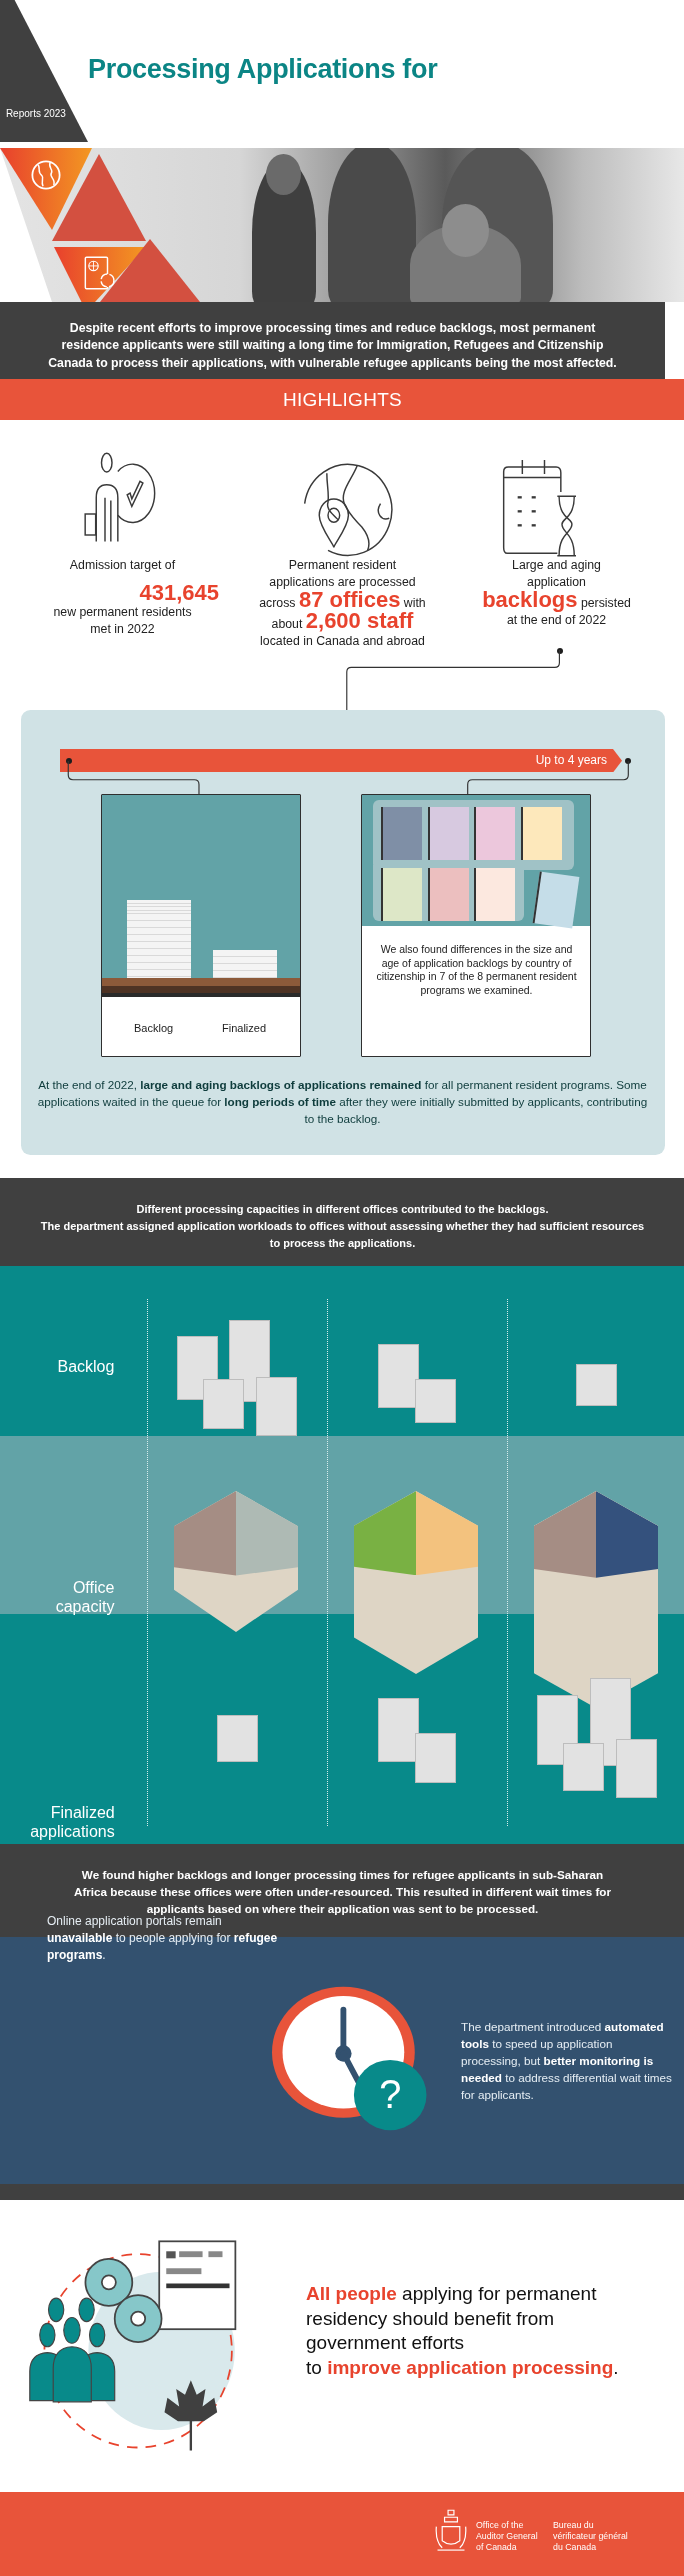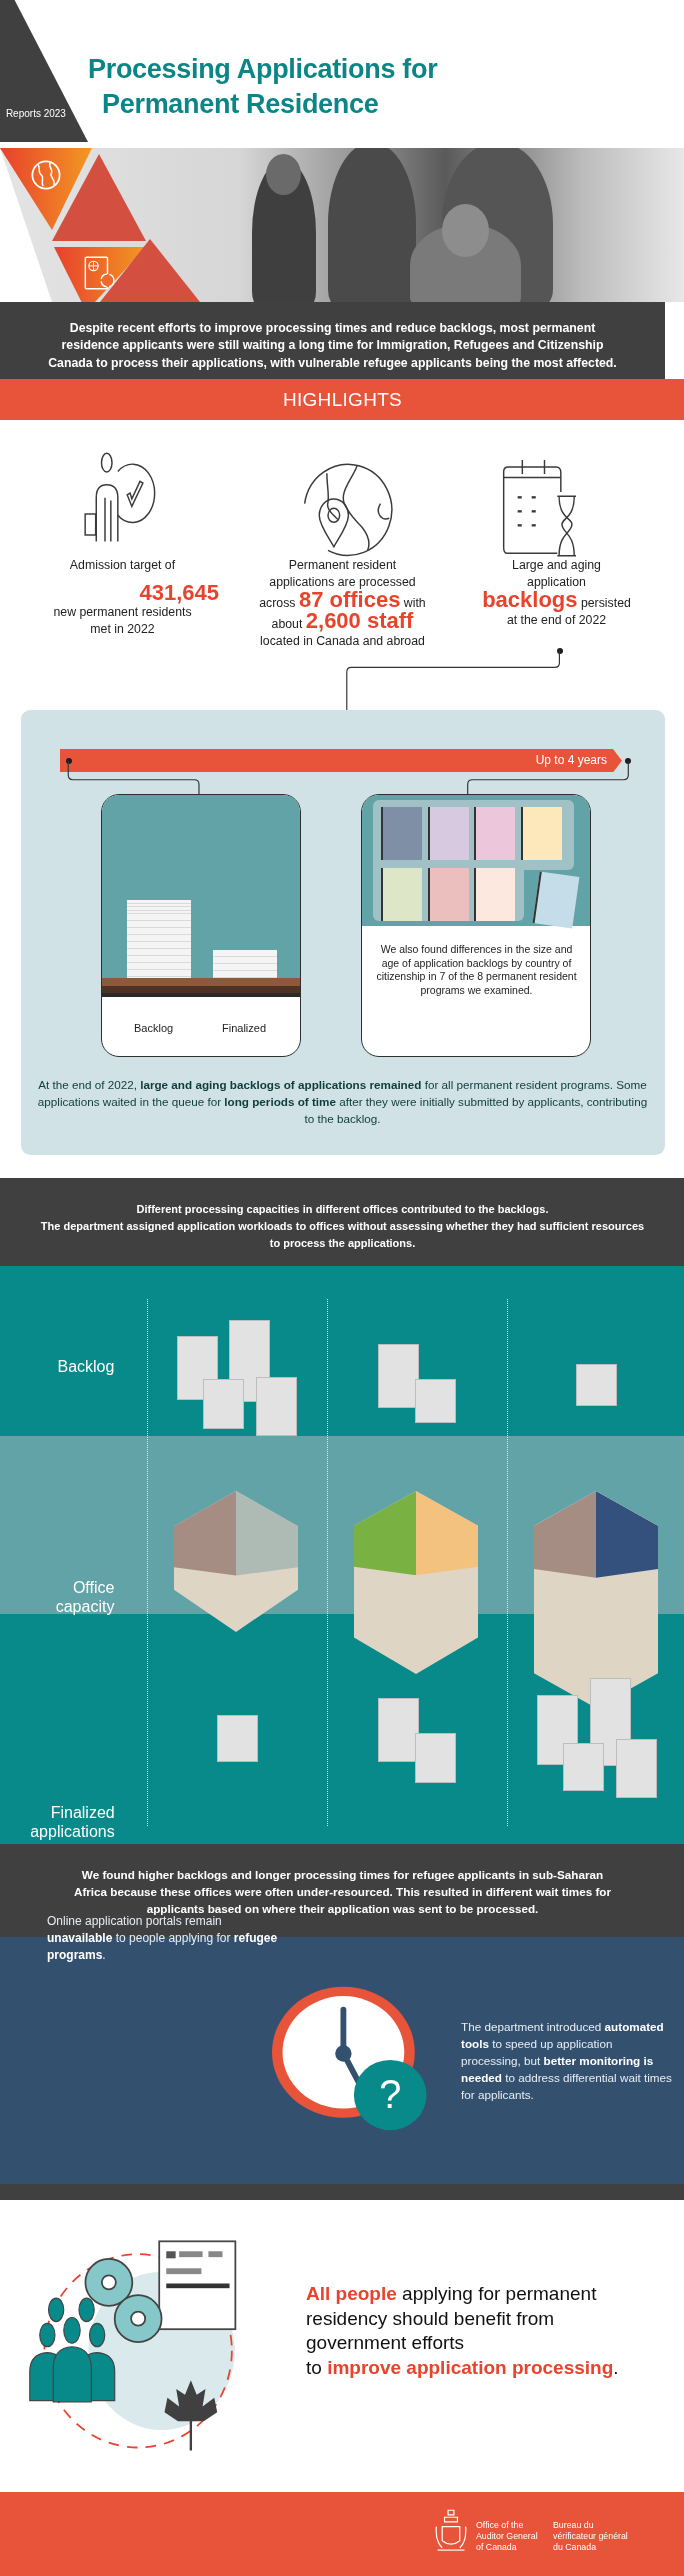--- a/index.html
+++ b/index.html
@@ -28,21 +28,21 @@
   
   .hl-col { width:193px; text-align:center; font-size:12.3px; line-height:17px; color:#222; }
   .hl-col .big { color:#e8432d; font-weight:bold; font-size:22px; line-height:23.4px; }
   .hl-col .big2 { color:#e8432d; font-weight:bold; font-size:22px; }
   .hl-icon { width:105px; height:105px; }
 
   
   .panel { left:20.5px; top:710px; width:644px; height:445px; background:#d0e2e5; border-radius:9.4px; }
   .arrow { left:60px; top:749px; width:562px; height:23.4px; background:#e8543a; clip-path: polygon(0 0, 553px 0, 562px 11.7px, 553px 23.4px, 0 23.4px); color:#fff; font-size:12px; text-align:right; padding-right:15px; line-height:23.4px; }
   .dot { width:6.4px; height:6.4px; border-radius:50%; background:#1e1e1e; }
-  .card { background:#fff; border:1.2px solid #2f2f2f; border-radius:18px; overflow:hidden; }
+  .card { background:#fff; border:1.2px solid #2f2f2f; border-radius:1px; overflow:hidden; }
   .card-teal { background:#62a3a7; }
   .card-label { position:absolute; font-size:11px; color:#222; }
   .card-text { position:absolute; font-size:10.5px; color:#222; text-align:center; line-height:13.5px; }
   .panel-text { left:35px; top:1076px; width:615px; text-align:center; font-size:11.7px; line-height:17px; color:#0e3c3c; }
   .panel-text b { color:#0e3c3c; }
 
   
   .cap-intro { left:0; top:1178px; width:685px; height:88px; background:#404040; color:#fff; font-weight:bold; font-size:11px; text-align:center; line-height:17px; padding-top:23.4px; }
   .grid-sec { left:0; top:1266px; width:685px; height:578px; background:#088a8a; }
   .grid-band { left:0; top:1436px; width:685px; height:178px; background:#62a3a7; }
@@ -66,21 +66,20 @@
   .footer { left:0; top:2492px; width:685px; height:84px; background:#e8543a; }
   .foot-txt { color:#fff; font-size:8.8px; line-height:11px; }
 </style>
 </head>
 <body>
 
 <div class="abs hdr-dark"></div>
 <div class="abs hdr-reports">Reports 2023</div>
 <div class="abs hdr-title">
   <span>Processing Applications for</span>
-  <span class="l2">Permanent Residence</span>
 </div>
 
 <div class="abs photo">
   <div class="fig" style="left:252px;top:11.7px;width:64px;height:146px;background:#3f3f3f;"></div>
   <div class="fig" style="left:266px;top:5.9px;width:35px;height:41px;background:#6a6a6a;border-radius:50%;"></div>
   <div class="fig" style="left:328px;top:-5.9px;width:88px;height:164px;background:#4a4a4a;"></div>
   <div class="fig" style="left:442px;top:-5.9px;width:111px;height:164px;background:#555;"></div>
   <div class="fig" style="left:410px;top:76px;width:111px;height:82px;background:#7a7a7a;"></div>
   <div class="fig" style="left:442px;top:56px;width:47px;height:53px;background:#8d8d8d;border-radius:50%;"></div>
 </div>

